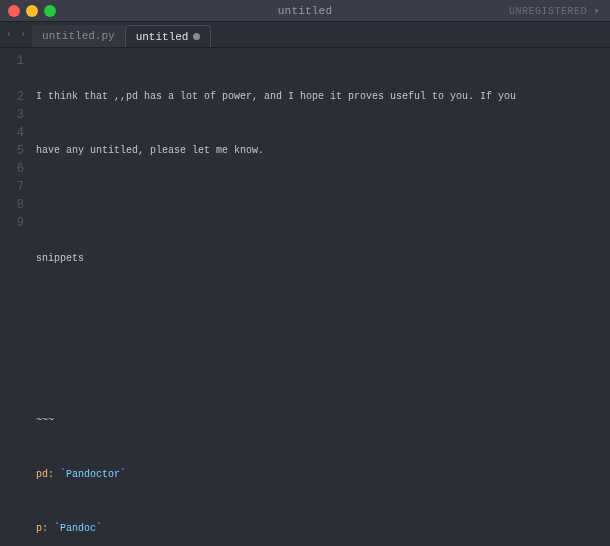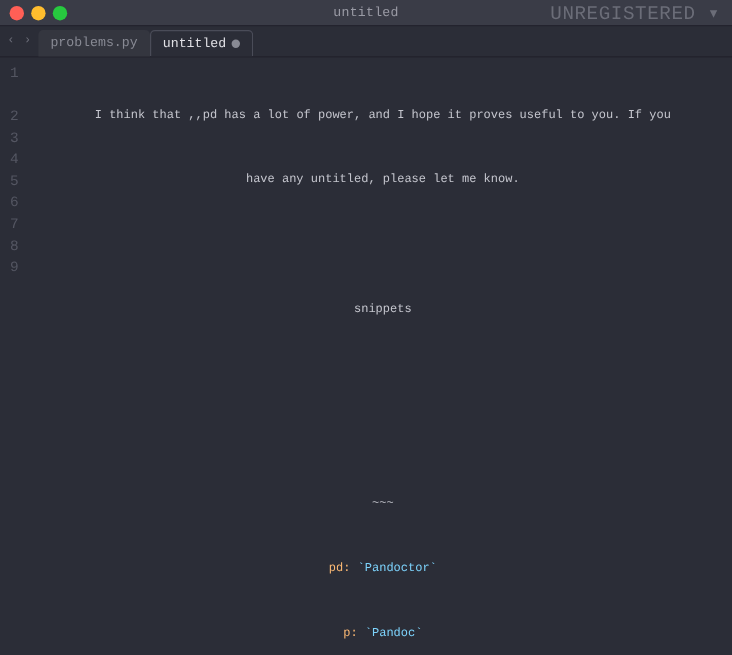--- a/index.html
+++ b/index.html
@@ -1,19 +1,18 @@
 <!DOCTYPE html>
 <html><head>
   <meta charset="utf-8">
   <style>
     * {
       margin: 0;
       padding: 0;
       box-sizing: border-box;
-      text-align: center;
     }
 
     body {
       width: 610px;
       height: 546px;
       background-color: #2b2d37;
       font-family: 'Menlo', 'Monaco', 'Courier New', monospace;
       overflow: hidden;
     }
 
@@ -49,21 +48,21 @@
 
     .title-bar-title {
       font-size: 11px;
       color: #9a9ba5;
       letter-spacing: 0.2px;
     }
 
     .unregistered-badge {
       position: absolute;
       right: 10px;
-      font-size: 16px;
+      font-size: 10px;
       color: #6b6d78;
       letter-spacing: 0.5px;
       margin-left: 11px;
     }
 
     
     .tab-bar {
       width: 100%;
       height: 26px;
       background-color: #2b2d37;
@@ -181,21 +180,21 @@
   <span class="title-bar-title">untitled</span>
   <span class="unregistered-badge">UNREGISTERED ▾</span>
 </div>
 
 <div class="tab-bar">
   <div class="tab-nav">
     <span class="nav-arrow">‹</span>
     <span class="nav-arrow">›</span>
   </div>
   <div class="tab inactive">
-    <span>problems.py</span>
+    <span>untitled.py</span>
   </div>
   <div class="tab active">
     <span>untitled</span>
     <div class="tab-dot"></div>
   </div>
 </div>
 
 <div class="editor">
   <div class="line-numbers">
     <span class="line-number">1</span>

